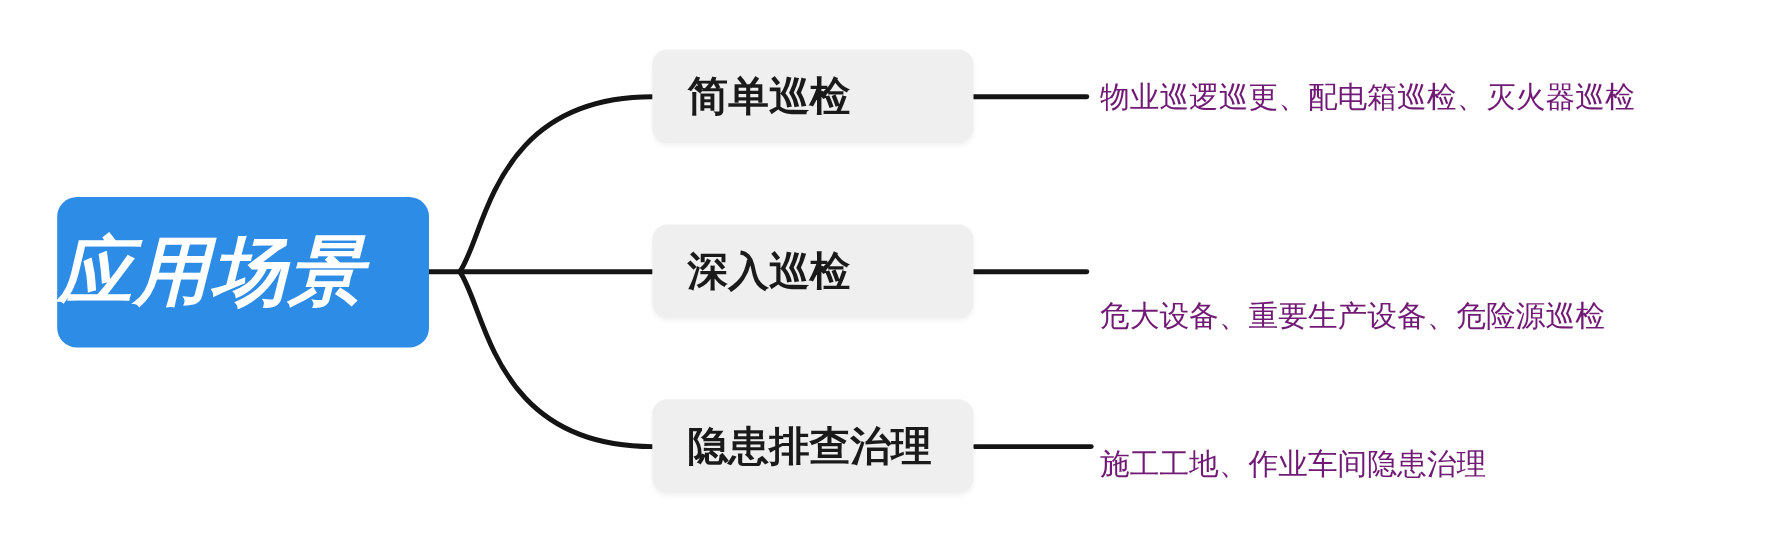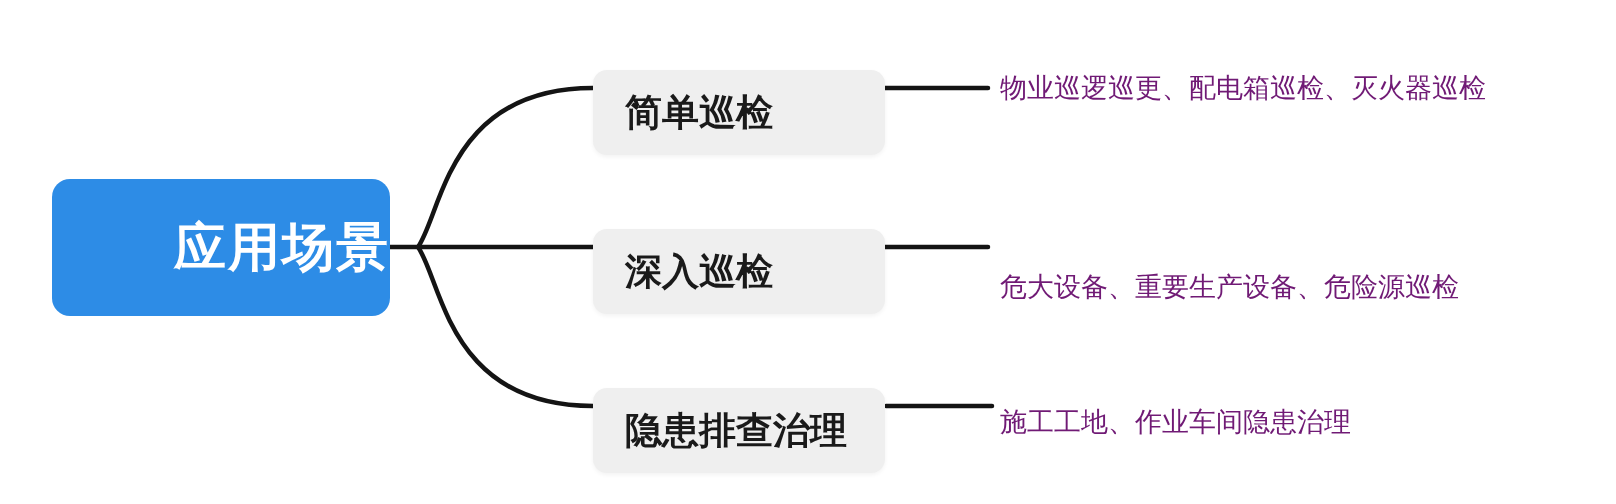--- a/index.html
+++ b/index.html
@@ -38,38 +38,38 @@
     white-space: nowrap;
     cursor: pointer;
   }
   .root-node {
     left: 52px;
     top: 179px;
     width: 338px;
     height: 137px;
     background: #2D8CE6;
     border-radius: 18px;
-    justify-content: flex-end;
+    justify-content: flex-start;
     color: #ffffff;
-    font-size: 52px;
+    font-size: 68px;
     font-weight: bold;
     letter-spacing: 2px;
+    font-style: italic;
   }
   .branch-node {
     left: 593px;
     width: 292px;
     height: 85px;
     background: #EFEFEF;
     border-radius: 14px;
     padding-left: 32px;
     color: #1A1A1A;
     font-size: 37px;
     font-weight: bold;
     box-shadow: 0 2px 4px rgba(0,0,0,0.05);
-    margin-top: 25px;
   }
   .branch-1 { top: 45px; }
   .branch-2 { top: 204px; }
   .branch-3 { top: 363px; font-family: Liberation Serif, serif; }
   .leaf-text {
     position: absolute;
     left: 1000px;
     height: 40px;
     display: flex;
     align-items: center;

